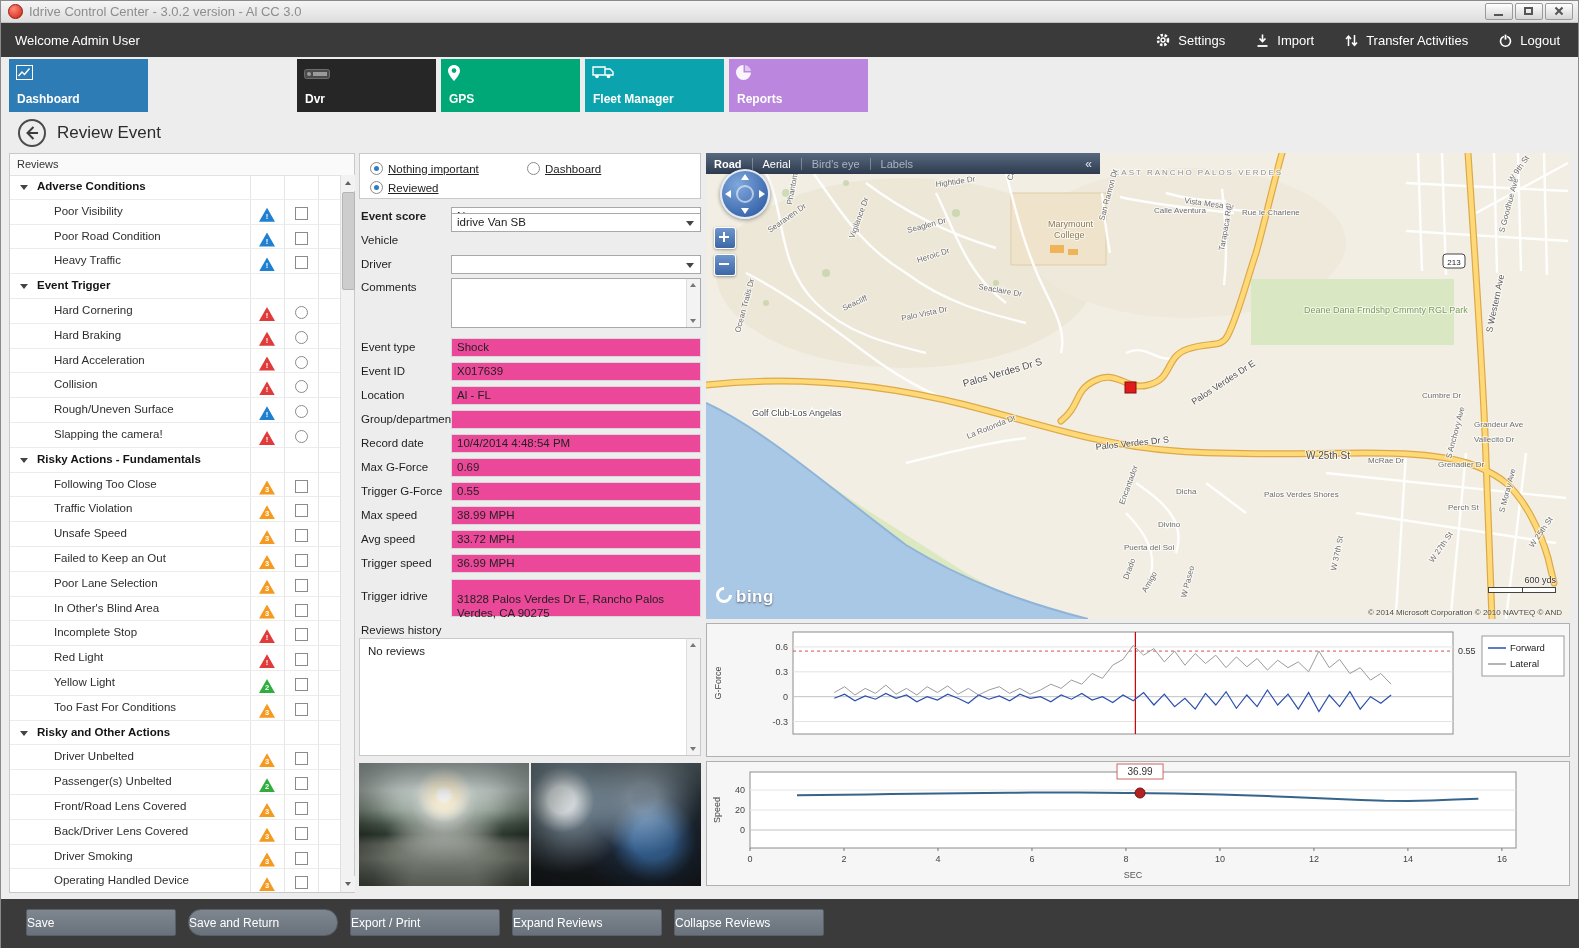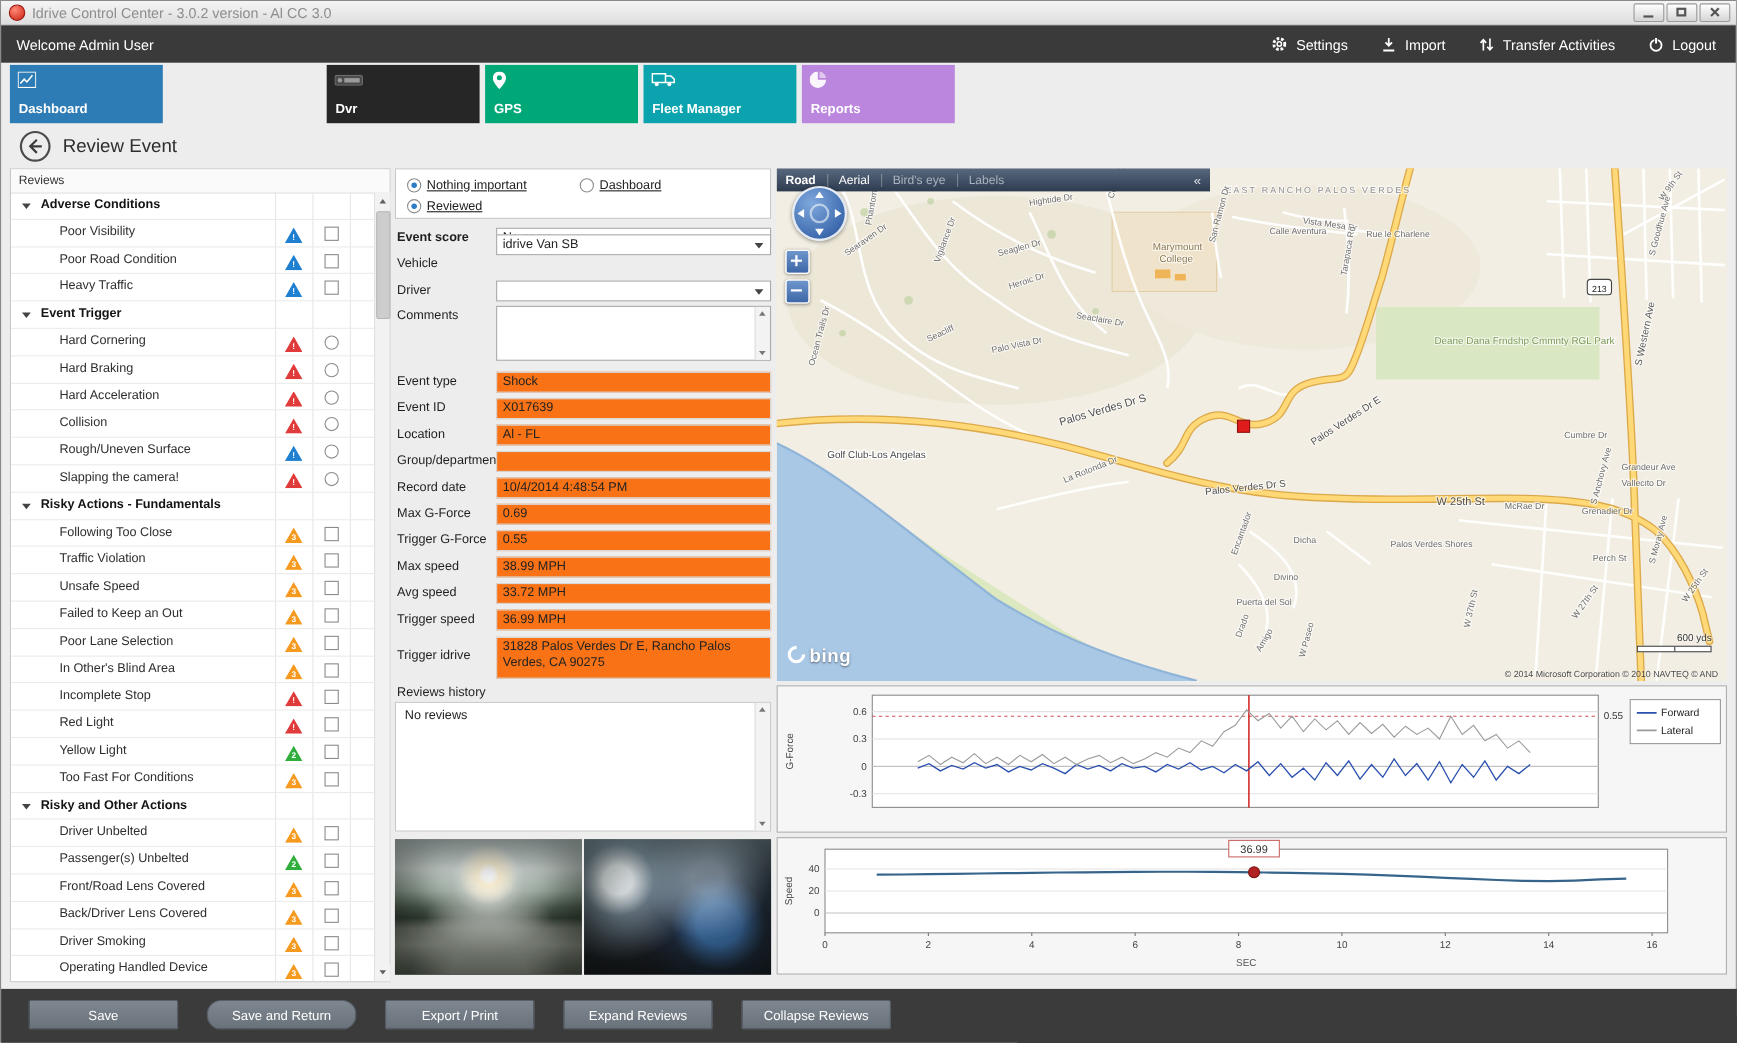--- a/index.html
+++ b/index.html
@@ -61,23 +61,23 @@
   .sb-thumb { position:absolute; left:1px; top:17px; width:11px; height:96px; background:#cdcdcd; border:1px solid #b5b5b5; border-radius:2px; }
 
   
   .class-box { position:absolute; left:358px; top:152px; width:342px; height:46px; background:#fff; border:1px solid #c9c9c9; box-sizing:border-box; }
   .copt { position:absolute; display:flex; align-items:center; gap:5px; font-size:11.5px; color:#222; cursor:pointer;text-decoration:underline; }
   .flabel { position:absolute; left:360px; width:88px; font-size:11.5px; color:#1e1e1e; }
   .flabel.bold { font-weight:bold; }
   .fld { position:absolute; left:450px; width:250px; height:19px; background:#fff; border:1px solid #a9a9a9; box-sizing:border-box; font-size:11.5px; color:#222; line-height:17px; padding-left:5px; }
   .fld.select { cursor:pointer; }
   .fld.select::after { content:''; position:absolute; right:6px; top:7px; border-left:4px solid transparent; border-right:4px solid transparent; border-top:5px solid #444; }
-  .fld.ro { background:#f97316; border-color:#d8d8d8; }
+  .fld.ro { background:#ec4899; border-color:#d8d8d8; }
   .fld.comments { height:50px; }
-  .fld.addr { height:38px; line-height:14px; padding-top:1px; white-space:normal; }
+  .fld.addr { height:38px; line-height:14px; padding-top:12px; white-space:normal; }
   .mini-scroll { position:absolute; right:0; top:0; bottom:0; width:13px; background:#f3f3f3; border-left:1px solid #ddd; }
   .mini-scroll::before { content:''; position:absolute; left:3px; top:4px; border-left:3px solid transparent; border-right:3px solid transparent; border-bottom:4px solid #777; }
   .mini-scroll::after { content:''; position:absolute; left:3px; bottom:4px; border-left:3px solid transparent; border-right:3px solid transparent; border-top:4px solid #777; }
   .history { position:absolute; left:358px; top:637px; width:342px; height:118px; background:#fff; border:1px solid #c9c9c9; box-sizing:border-box; font-size:11.5px; color:#222; }
   .history .htext { position:absolute; left:8px; top:6px; }
 
   .thumb { position:absolute; top:762px; width:170px; height:123px; box-shadow:inset 0 0 38px 16px rgba(8,12,8,.5); }
   .thumb.road { left:358px; background:
     radial-gradient(circle at 50% 26%, #ffffff 0 4%, rgba(255,244,214,.95) 8%, rgba(255,244,214,0) 22%),
     radial-gradient(circle at 50% 30%, rgba(255,255,255,.75) 0 6%, rgba(220,228,225,.3) 28%, rgba(0,0,0,0) 55%),
@@ -116,21 +116,21 @@
   .scalebar::after { content:''; position:absolute; left:50%; top:0; bottom:0; width:1px; background:#444; }
   .mapcopy { position:absolute; right:8px; bottom:2px; font-size:8px; color:#4a4a4a; text-shadow:0 0 2px rgba(255,255,255,.95); }
 
   
   .chartpanel { position:absolute; left:705px; width:864px; background:#f6f6f6; border:1px solid #b0b0b0; box-sizing:border-box; }
   #gchart { top:622px; height:134px; }
   #schart { top:760px; height:125px; }
 
   
   .footer { position:absolute; left:0; top:898px; width:1579px; height:50px; background:#3b3b3b; }
-  .fbtn { position:absolute; top:10px; width:136px; height:27px; line-height:27px; text-align:center; color:#fff; font-size:12px; background:linear-gradient(#7e868f,#69717a); border:1px solid #585f68; border-radius:2px; cursor:pointer; box-sizing:border-box; }
+  .fbtn { position:absolute; top:10px; width:150px; height:27px; line-height:27px; color:#fff; font-size:12px; background:linear-gradient(#7e868f,#69717a); border:1px solid #585f68; border-radius:2px; cursor:pointer; box-sizing:border-box; }
 </style>
 </head>
 <body>
 
 <div id="root">
 
   <div class="titlebar">
     <span class="appicon"></span>
     <span class="apptitle">Idrive Control Center - 3.0.2 version - Al CC 3.0</span>
     <div class="winbtns">

